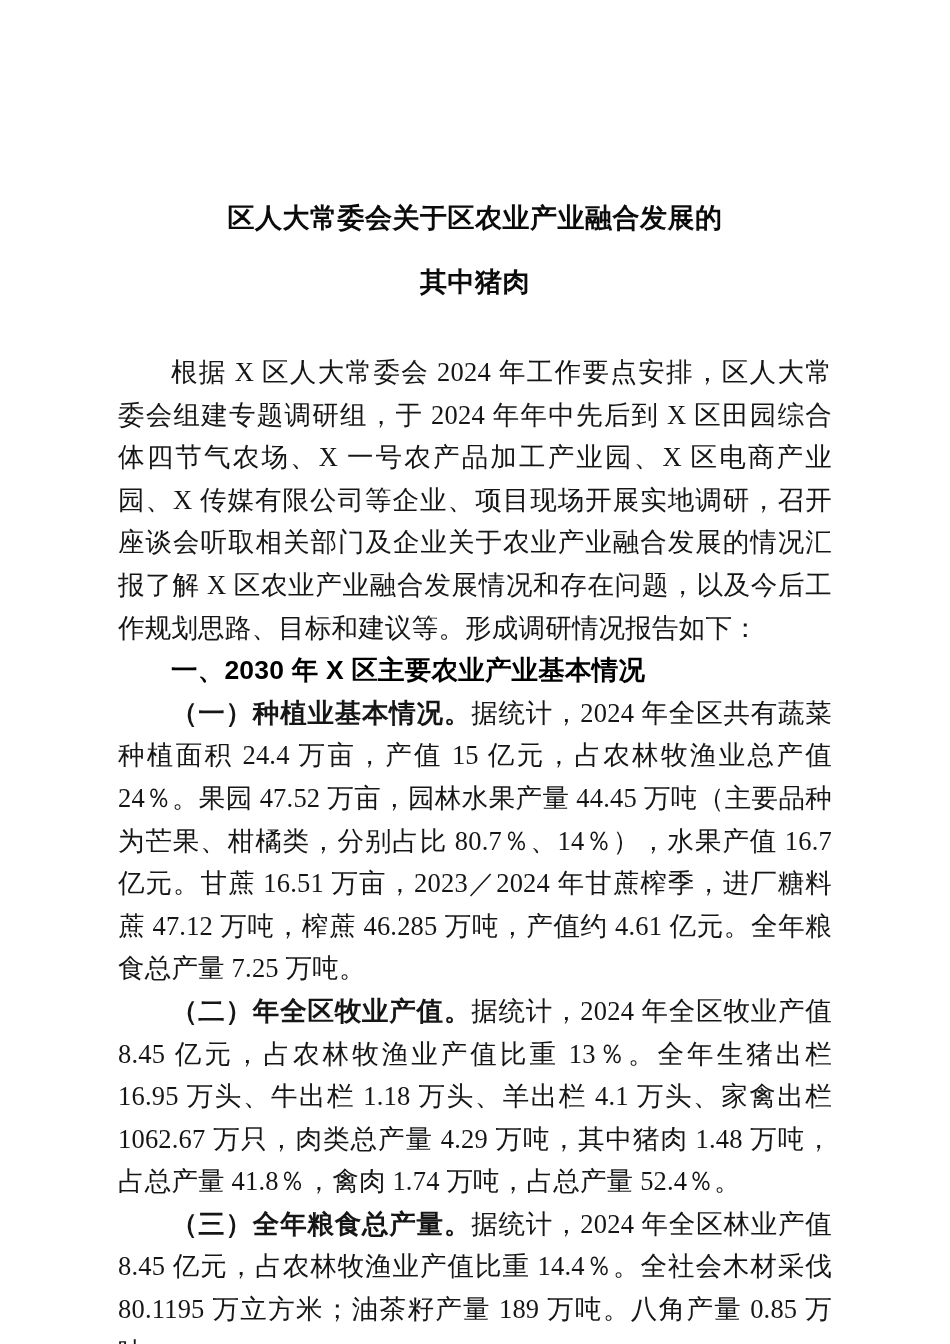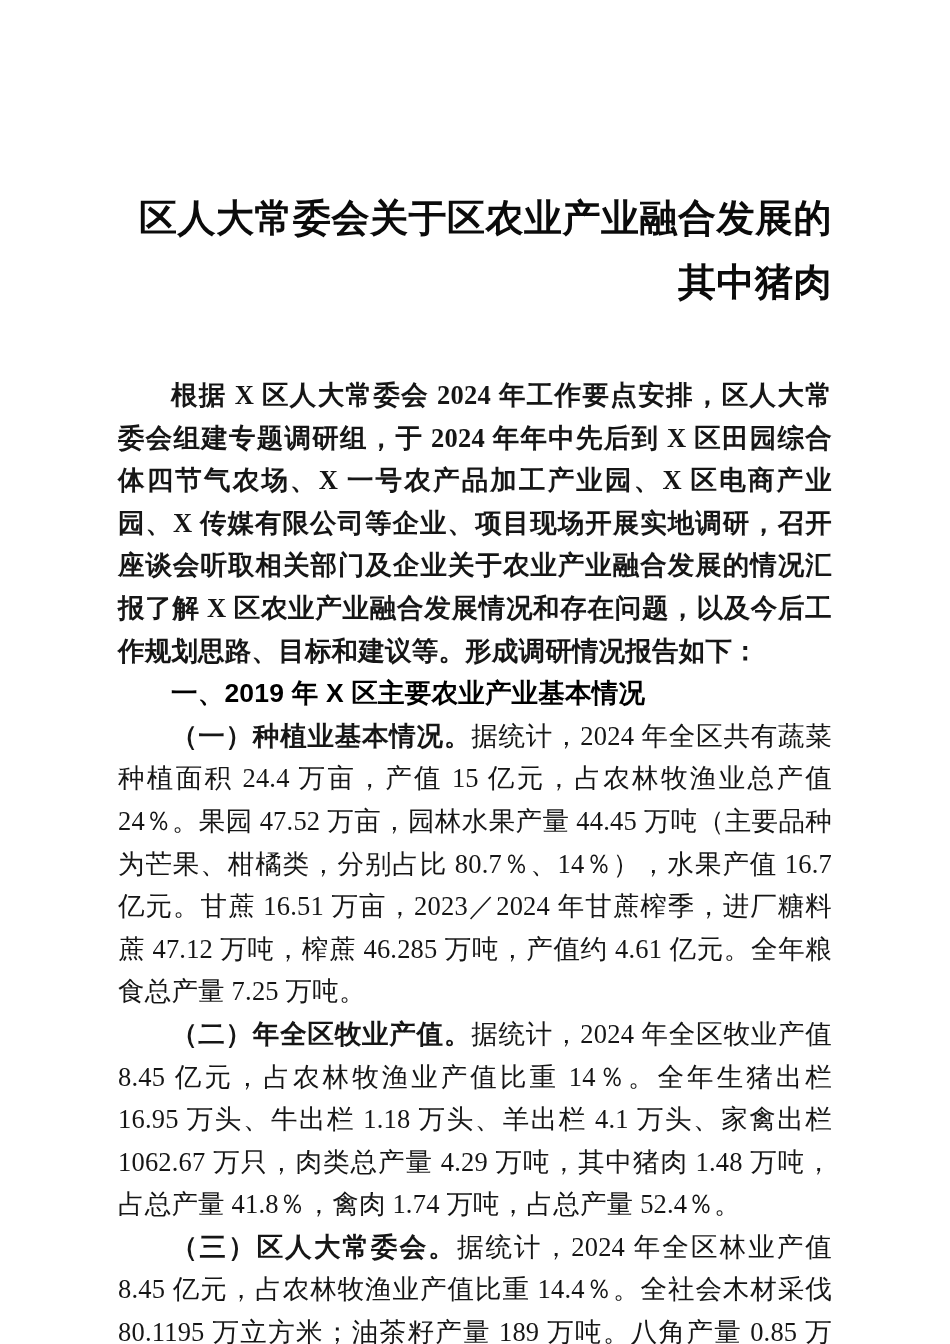--- a/index.html
+++ b/index.html
@@ -22,23 +22,23 @@
   .content {
     position: absolute;
     left: 118px;
     top: 0;
     width: 714px;
   }
   
   .doc-title {
     font-family: "Liberation Serif", "DejaVu Serif", serif;
     font-weight: 700;
-    font-size: 38px;
+    font-size: 27px;
     line-height: 64px;
-    text-align: right;
+    text-align: center;
     letter-spacing: 0.5px;
     margin: 0;
     padding-top: 186px;
     color: #0b0b0b;
   }
   .title-line {
     display: block;
   }
   
   .para {
@@ -49,22 +49,21 @@
     text-justify: inter-character;
     text-align-last: left;
     margin: 0;
     color: #161616;
     letter-spacing: 0.2px;
   }
   .para.indent {
     text-indent: 2em;
   }
   .para.first-para {
-    margin-top: 60px;
-    font-weight: bold;
+    margin-top: 37px;
   }
   
   .heading-1 {
     font-family: "Liberation Sans", "DejaVu Sans", sans-serif;
     font-weight: 700;
     font-size: 26.5px;
     line-height: 42.6px;
     text-indent: 2em;
     margin: 0;
     color: #000000;
@@ -82,22 +81,22 @@
 <div class="page">
   <div class="content">
 
     <h1 class="doc-title">
       <span class="title-line">区人大常委会关于区农业产业融合发展的</span>
       <span class="title-line">其中猪肉</span>
     </h1>
 
     <p class="para indent first-para">根据 X 区人大常委会 2024 年工作要点安排，区人大常委会组建专题调研组，于 2024 年年中先后到 X 区田园综合体四节气农场、X 一号农产品加工产业园、X 区电商产业园、X 传媒有限公司等企业、项目现场开展实地调研，召开座谈会听取相关部门及企业关于农业产业融合发展的情况汇报了解 X 区农业产业融合发展情况和存在问题，以及今后工作规划思路、目标和建议等。形成调研情况报告如下：</p>
 
-    <p class="heading-1">一、2019 年 X 区主要农业产业基本情况</p>
+    <p class="heading-1">一、2030 年 X 区主要农业产业基本情况</p>
 
     <p class="para indent"><span class="lead">（一）种植业基本情况。</span><span>据统计，2024 年全区共有蔬菜种植面积 24.4 万亩，产值 15 亿元，占农林牧渔业总产值 24％。果园 47.52 万亩，园林水果产量 44.45 万吨（主要品种为芒果、柑橘类，分别占比 80.7％、14％），水果产值 16.7 亿元。甘蔗 16.51 万亩，2023／2024 年甘蔗榨季，进厂糖料蔗 47.12 万吨，榨蔗 46.285 万吨，产值约 4.61 亿元。全年粮食总产量 7.25 万吨。</span></p>
 
-    <p class="para indent"><span class="lead">（二）年全区牧业产值。</span><span>据统计，2024 年全区牧业产值 8.45 亿元，占农林牧渔业产值比重 14％。全年生猪出栏 16.95 万头、牛出栏 1.18 万头、羊出栏 4.1 万头、家禽出栏 1062.67 万只，肉类总产量 4.29 万吨，其中猪肉 1.48 万吨，占总产量 41.8％，禽肉 1.74 万吨，占总产量 52.4％。</span></p>
+    <p class="para indent"><span class="lead">（二）年全区牧业产值。</span><span>据统计，2024 年全区牧业产值 8.45 亿元，占农林牧渔业产值比重 13％。全年生猪出栏 16.95 万头、牛出栏 1.18 万头、羊出栏 4.1 万头、家禽出栏 1062.67 万只，肉类总产量 4.29 万吨，其中猪肉 1.48 万吨，占总产量 41.8％，禽肉 1.74 万吨，占总产量 52.4％。</span></p>
 
-    <p class="para indent"><span class="lead">（三）区人大常委会。</span><span>据统计，2024 年全区林业产值 8.45 亿元，占农林牧渔业产值比重 14.4％。全社会木材采伐 80.1195 万立方米；油茶籽产量 189 万吨。八角产量 0.85 万吨。</span></p>
+    <p class="para indent"><span class="lead">（三）全年粮食总产量。</span><span>据统计，2024 年全区林业产值 8.45 亿元，占农林牧渔业产值比重 14.4％。全社会木材采伐 80.1195 万立方米；油茶籽产量 189 万吨。八角产量 0.85 万吨。</span></p>
 
   </div>
 </div>
 
 </body></html>

